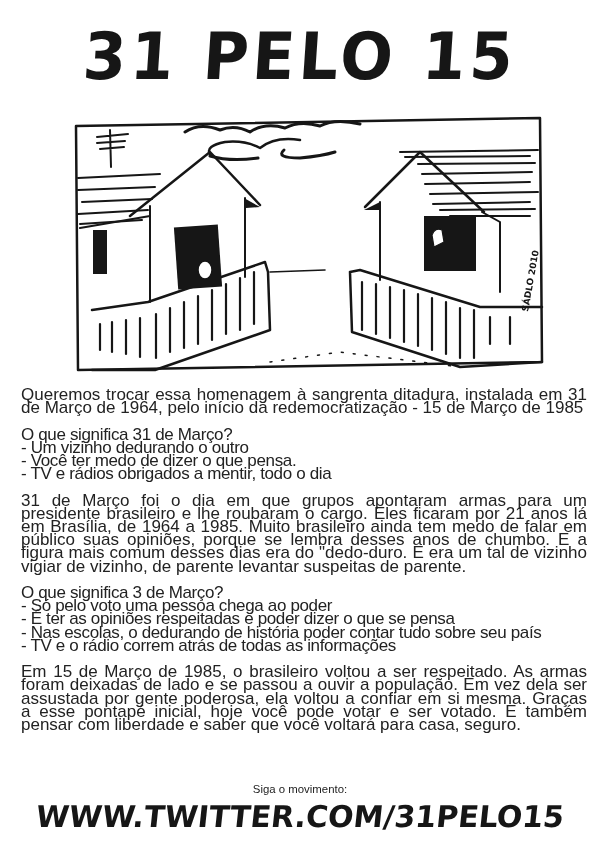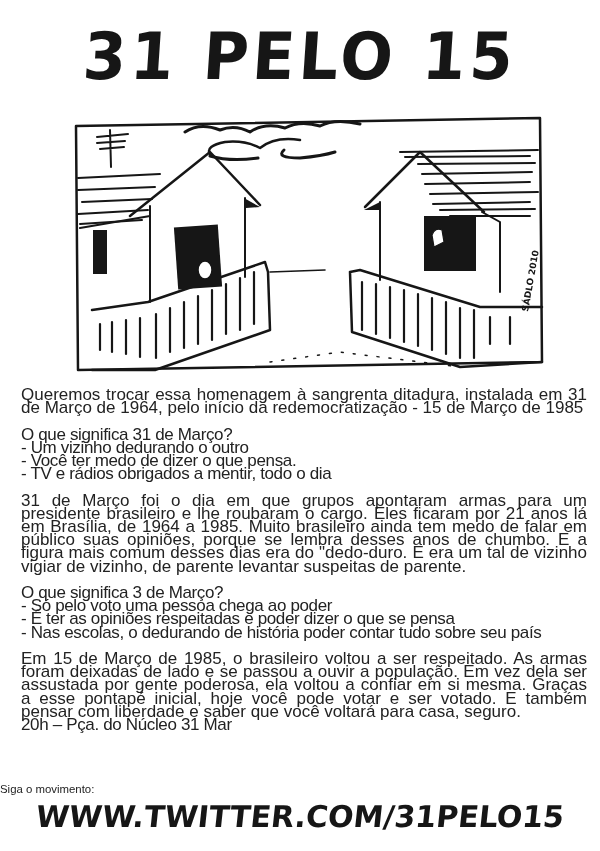--- a/index.html
+++ b/index.html
@@ -14,21 +14,21 @@
     .body-text {
       position: absolute; left: 21px; top: 388px; width: 566px;
       font-family: "Liberation Sans", sans-serif; font-size: 17px; line-height: 13.2px;
       color: #222;
     }
     .body-text p { margin: 0; }
     .justify { text-align: justify; text-align-last: left; }
     .gap { height: 13.2px; }
     .narrow { letter-spacing: -0.35px; }
     .footer-label {
-      position: absolute; left: 0; top: 783px; width: 600px; 
+      position: absolute; left: 0; top: 783px; width: 600px; text-align: center;
       font-family: "Liberation Sans", sans-serif; font-size: 11.4px; color: #222;
     }
     .footer-link {
       position: absolute; left: 0; top: 797px; width: 600px; text-align: center;
       font-family: "DejaVu Sans", sans-serif; font-weight: bold; font-size: 30px;
       letter-spacing: 0px; color: #161616; transform: skewX(-6deg); line-height: 40px;
       text-decoration: none;
     }
   </style>
 </head>
@@ -121,22 +121,22 @@
     <p class="narrow">- TV e rádios obrigados a mentir, todo o dia</p>
     <div class="gap"></div>
 
     <p class="justify">31 de Março foi o dia em que grupos apontaram armas para um presidente brasileiro e lhe roubaram o cargo. Eles ficaram por 21 anos lá em Brasília, de 1964 a 1985. Muito brasileiro ainda tem medo de falar em público suas opiniões, porque se lembra desses anos de chumbo. E a figura mais comum desses dias era do "dedo-duro. E era um tal de vizinho vigiar de vizinho, de parente levantar suspeitas de parente.</p>
     <div class="gap"></div>
 
     <p class="narrow">O que significa 3 de Março?</p>
     <p class="narrow">- Só pelo voto uma pessoa chega ao poder</p>
     <p class="narrow">- É ter as opiniões respeitadas e poder dizer o que se pensa</p>
     <p class="narrow">- Nas escolas, o dedurando de história poder contar tudo sobre seu país</p>
+    <p class="narrow">- TV e o rádio correm atrás de todas as informações</p>
     <div class="gap"></div>
 
     <p class="justify">Em 15 de Março de 1985, o brasileiro voltou a ser respeitado. As armas foram deixadas de lado e se passou a ouvir a população. Em vez dela ser assustada por gente poderosa, ela voltou a confiar em si mesma. Graças a esse pontapé inicial, hoje você pode votar e ser votado. E também pensar com liberdade e saber que você voltará para casa, seguro.</p>
-    <p class="narrow">20h – Pça. do Núcleo 31 Mar</p>
   </div>
 
   <div class="footer-label">Siga o movimento:</div>
   <div class="footer-link">WWW.TWITTER.COM/31PELO15</div>
 
 </div>
 
 </body></html>

